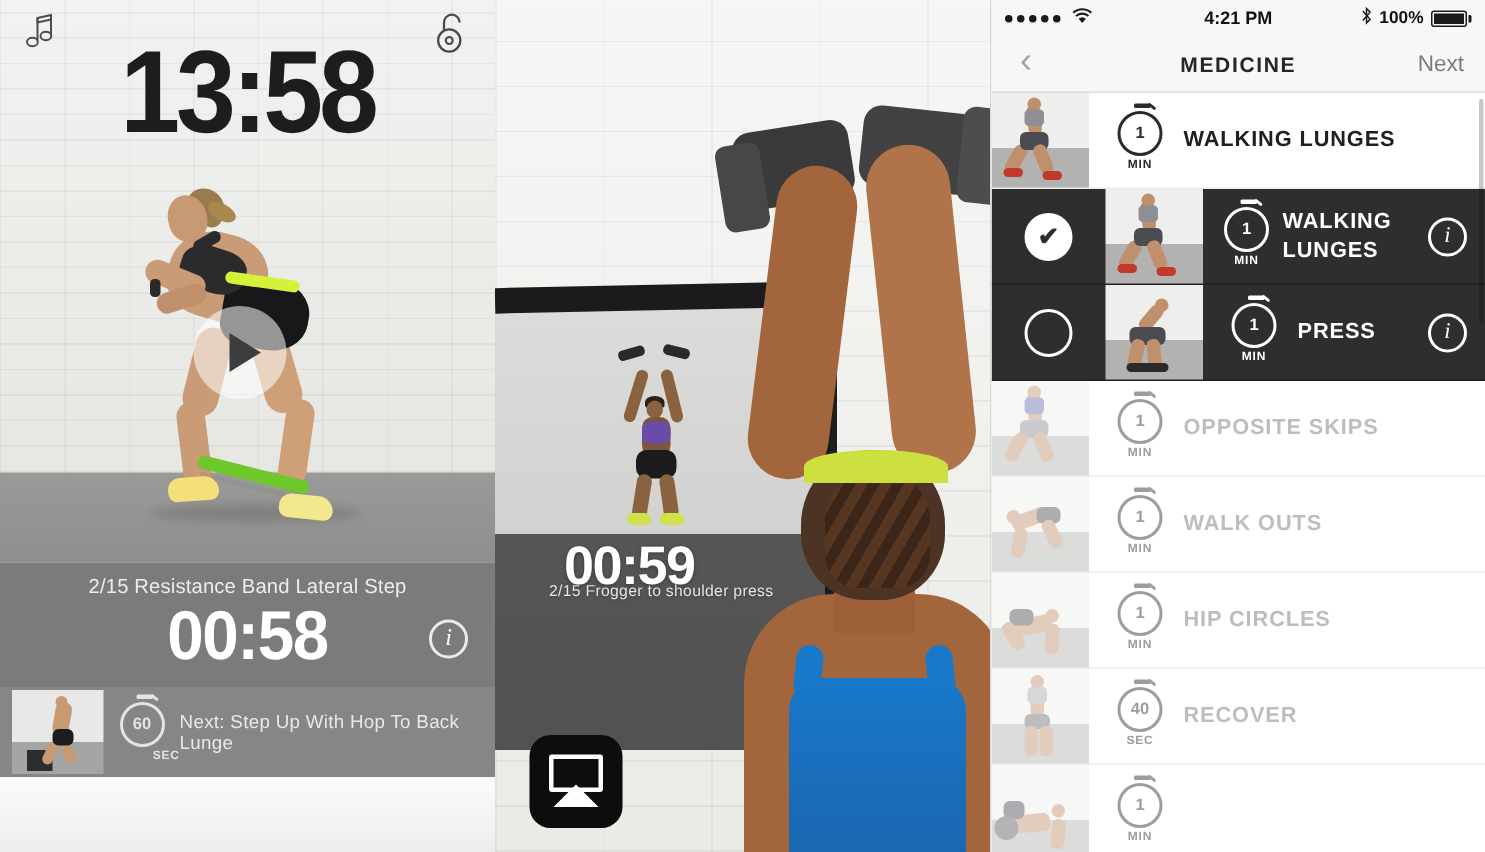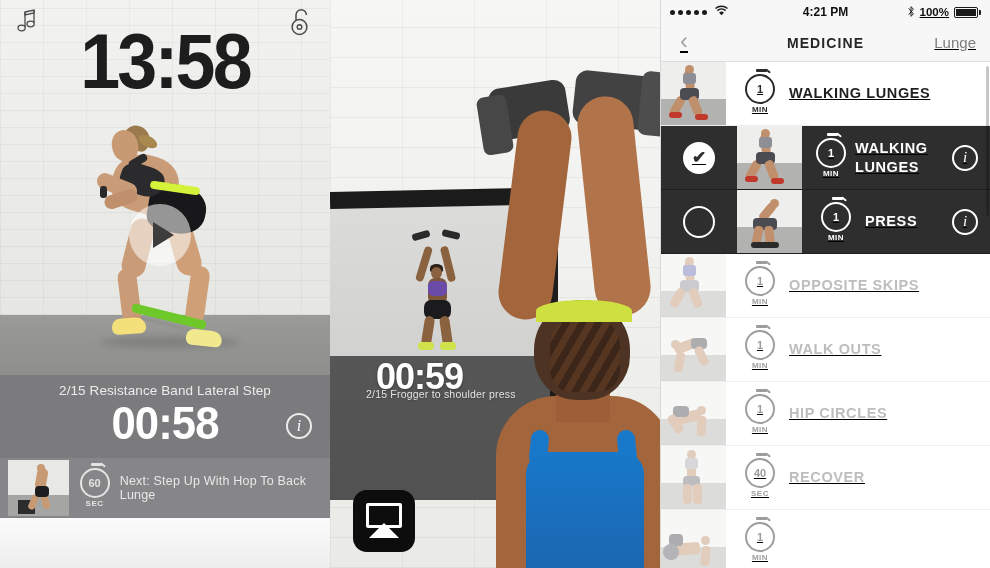--- a/index.html
+++ b/index.html
@@ -109,21 +109,21 @@
   .pausebars { display:inline-block; margin-right:7px; }
   .pausebars b { display:inline-block; width:4px; height:13px; background:#1f1f1f; margin-right:3px; vertical-align:-1px;}
 
   
   .ring { position:relative; width:30px;height:30px;border:2px solid currentColor;border-radius:50%;
     display:flex;align-items:center;justify-content:center;font-size:11px;font-weight:bold; }
   .ring:before{content:"";position:absolute;top:-7px;left:9px;width:11px;height:3px;
     background:currentColor;border-radius:1px;}
   .ring:after{content:"";position:absolute;top:-6px;right:2px;width:6px;height:2px;
     background:currentColor;border-radius:1px;transform:rotate(38deg);}
-  .ringunit{ font-size:8px; font-weight:bold; letter-spacing:.5px; margin-top:1px; text-align:center;}
+  .ringunit{ font-size:8px; font-weight:bold; letter-spacing:.5px; margin-top:1px; text-align:right;}
 
   
   .panel2 { position:relative; width:330px; height:568px; overflow:hidden; background:#efefed; }
   .p2-wall { position:absolute;left:0;top:0;width:330px;height:568px;
     background:
       repeating-linear-gradient(0deg, rgba(0,0,0,.05) 0 1px, rgba(0,0,0,0) 1px 30px),
       repeating-linear-gradient(90deg, rgba(0,0,0,.04) 0 1px, rgba(0,0,0,0) 1px 72px),
       linear-gradient(180deg,#f6f6f4,#eaeae7);}
   .p2-beam { position:absolute; left:0; top:190px; width:200px; height:17px;
     background:#1b1b1b; transform:rotate(-1.2deg); }
@@ -192,21 +192,21 @@
   .p2-airplay { position:absolute; left:353px; top:490px; width:62px; height:62px;
     background:#0d0d0d; border-radius:14px; z-index:10; }
   .ap-rect { position:absolute; left:13px; top:13px; width:36px; height:25px;
     border:3px solid #fff; border-radius:2px; }
   .ap-tri { position:absolute; left:16px; top:33px; width:0;height:0;
     border-left:15px solid transparent; border-right:15px solid transparent;
     border-bottom:15px solid #fff; }
 
   
   .panel3 { position:relative; width:330px; height:568px; background:#fff; overflow:hidden;
-    border-left:1px solid #d9d9d9;text-decoration:underline; }
+    border-left:1px solid #d9d9d9; }
   .statusbar { height:24px; background:#f7f7f7; display:flex; align-items:center;
     padding:0 9px; font-size:11.5px; color:#111; font-weight:bold; position:relative;}
   .sb-dots { display:flex; gap:3px; align-items:center; }
   .sb-dots b { width:5px;height:5px;background:#1a1a1a;border-radius:50%; display:block;}
   .sb-wifi { margin-left:7px; font-size:13px; line-height:1; }
   .sb-time { position:absolute; left:0; right:0; text-align:center; font-size:12px; font-weight:bold;}
   .sb-right { margin-left:auto; display:flex; align-items:center; gap:5px; position:relative; z-index:2;}
   .sb-batt { width:24px;height:11px;border:1px solid #1a1a1a;border-radius:2px;padding:1px; }
   .sb-batt i { display:block; height:100%; width:100%; background:#1a1a1a; }
   .sb-battcap { width:2px;height:5px;background:#1a1a1a;border-radius:0 1px 1px 0;margin-left:-4px;}
@@ -413,21 +413,21 @@
         <span class="sb-batt">
             <i></i>
           </span>
         <span class="sb-battcap"></span>
       </span>
     </div>
 
     <div class="navbar">
       <span class="nav-back">‹</span>
       <span class="nav-title">MEDICINE</span>
-      <span class="nav-done">Lunge</span>
+      <span class="nav-done">Next</span>
     </div>
 
     <div class="list">
 
       <div class="row active">
         <div class="thumb">
           <span class="t th-d"></span>
           <span class="t th-a"></span>
           <span class="t th-b"></span>
           <span class="t th-top"></span>

